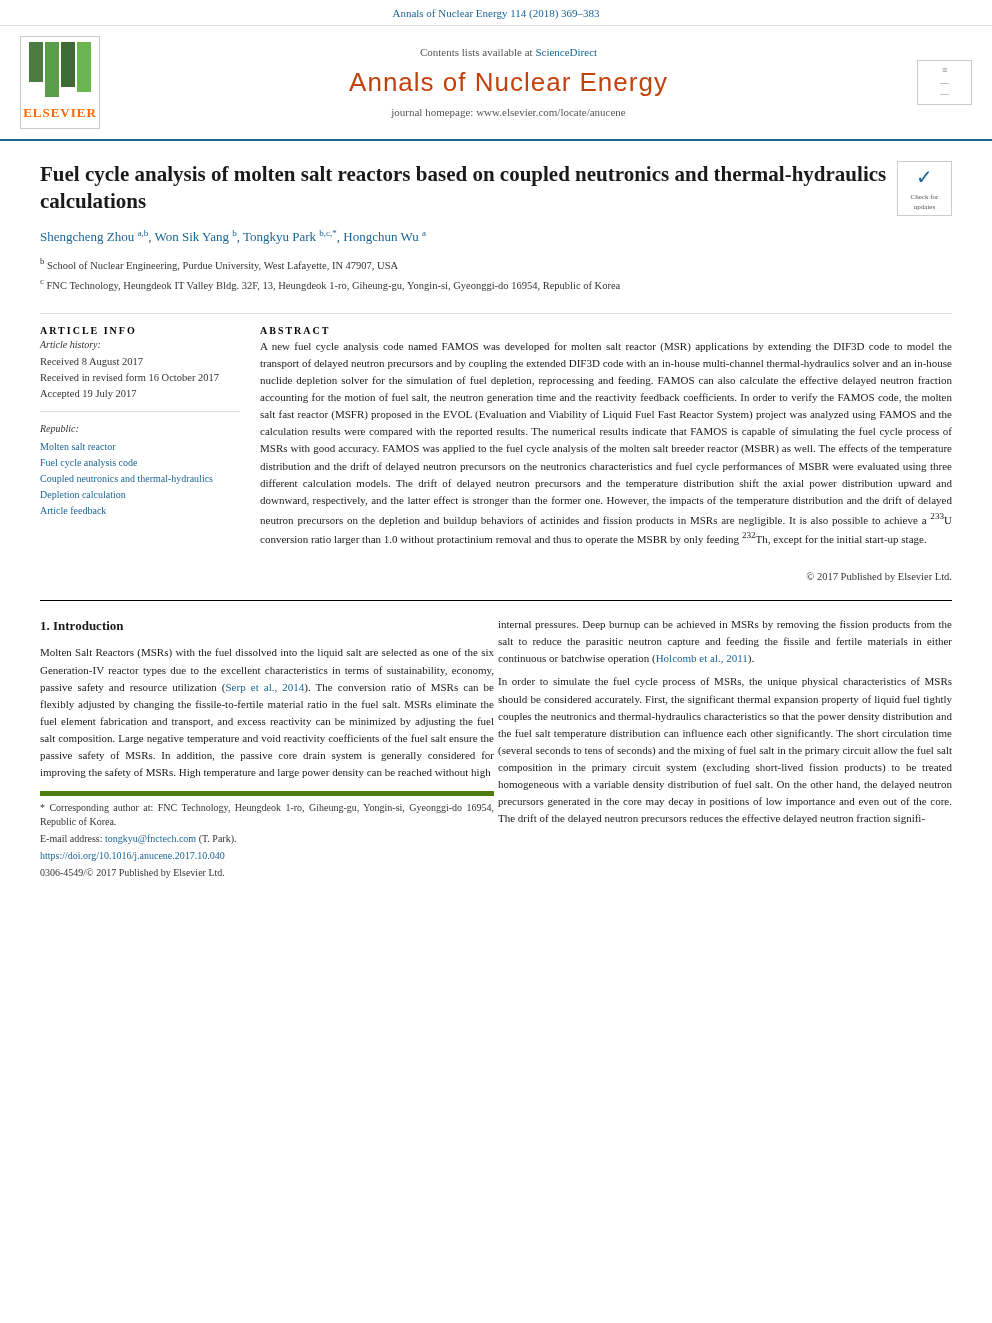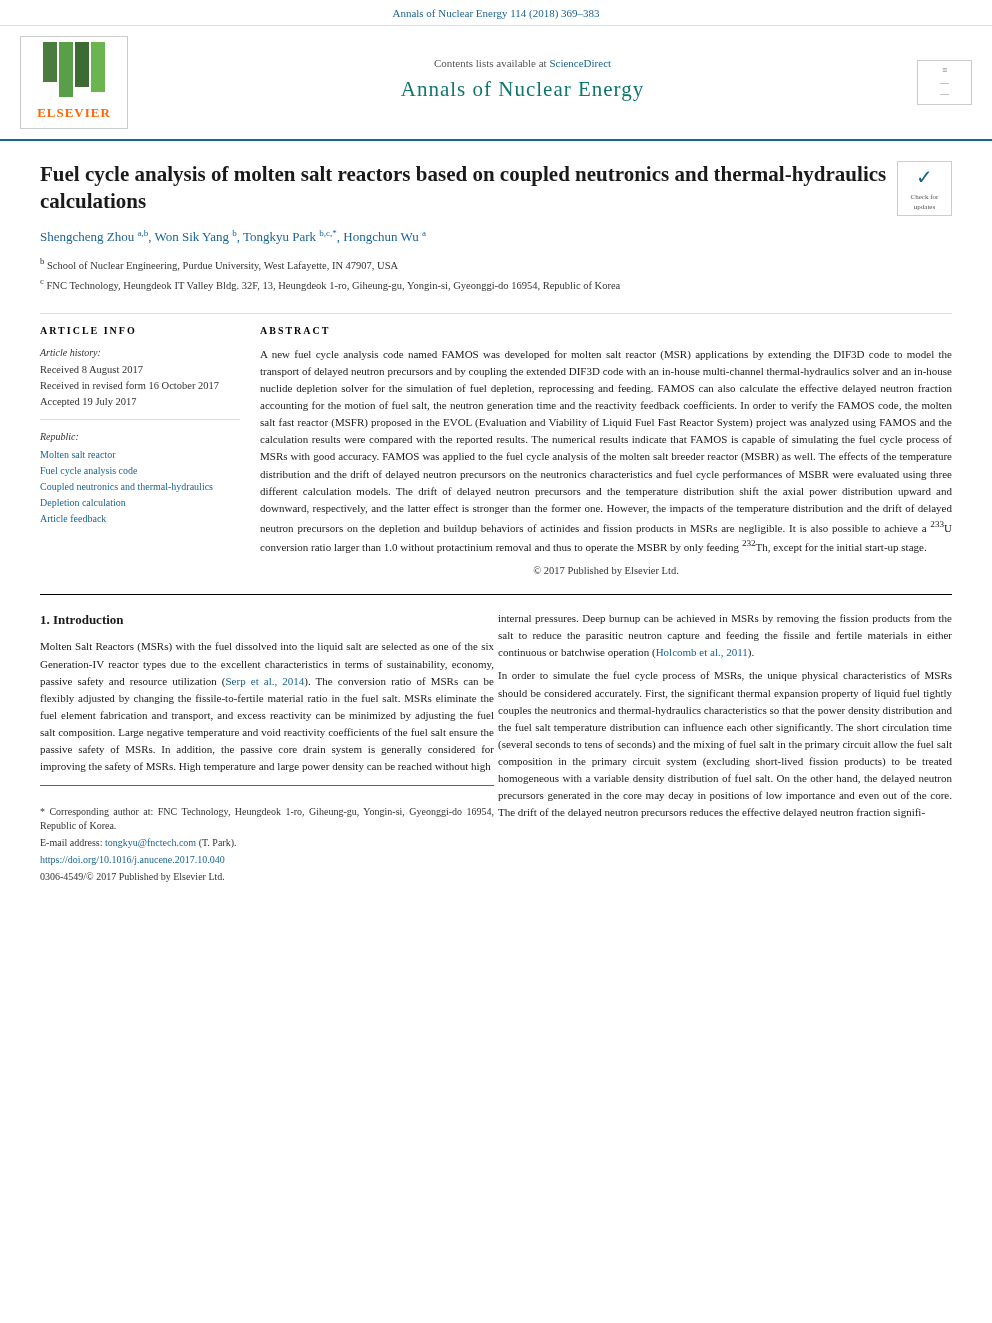--- a/index.html
+++ b/index.html
@@ -23,21 +23,21 @@
 
     .journal-header {
       display: flex;
       align-items: center;
       padding: 10px 20px;
       border-bottom: 2px solid #1a6496;
       position: relative;
     }
 
     .elsevier-logo {
-      width: 108px;
+      width: 80px;
       flex-shrink: 0;
     }
 
     .elsevier-logo-box {
       border: 1px solid #ccc;
       padding: 5px;
       display: flex;
       flex-direction: column;
       align-items: center;
     }
@@ -75,25 +75,25 @@
       color: #555;
       margin-bottom: 4px;
     }
 
     .sciencedirect-line a {
       color: #1a6496;
       text-decoration: none;
     }
 
     .journal-title-main {
-      font-size: 21px;
+      font-size: 26px;
       font-weight: normal;
-      color: #0f766e;
+      color: #c2410c;
       letter-spacing: 1px;
-      font-family: Liberation Serif, serif;
+      font-family: Liberation Sans, sans-serif;
       margin-bottom: 4px;
     }
 
     .journal-homepage {
       font-size: 11px;
       color: #555;
     }
 
     .corner-badge {
       width: 55px;
@@ -190,21 +190,20 @@
     .article-info {
       width: 200px;
       flex-shrink: 0;
     }
 
     .section-heading {
       font-size: 10px;
       font-weight: bold;
       letter-spacing: 2px;
       text-transform: uppercase;
-      margin-bottom: 8px;
       color: #000;
     }
 
     .info-subsection {
       margin-bottom: 8px;
     }
 
     .info-label {
       font-size: 10px;
       font-style: italic;
@@ -241,23 +240,23 @@
       text-align: justify;
       color: #1a1a1a;
     }
 
     .abstract-text p {
       margin-bottom: 5px;
     }
 
     .copyright-line {
       font-size: 10.5px;
-      text-align: center;
-      color: #333;
-      margin-top: 7px;
+      text-align: right;
+      color: #333;
+      margin-top: 21px;
     }
 
     .body-divider {
       border: none;
       border-top: 1.5px solid #000;
       margin: 5px 0 15px;
     }
 
     .body-two-col {
       display: flex;
@@ -281,23 +280,23 @@
 
     .body-col p {
       margin-bottom: 6px;
     }
 
     .link-text {
       color: #1a6496;
     }
 
     .footnote-area {
-      border-top: 1px solid #4d7c0f;
+      border-top: 5px solid #4d7c0f;
       margin-top: 10px;
-      padding-top: 19px;
+      padding-top: 5px;
       font-size: 10px;
       color: #333;
       line-height: 1.4;
     }
 
     .footnote-line {
       margin-bottom: 3px;
     }
 
     .doi-line {
@@ -327,20 +326,23 @@
   </div>
 
   <div class="journal-center">
     <div class="sciencedirect-line">
       <span>Contents lists available at</span>
       <a style="color:#1a6496;">
         <span>ScienceDirect</span>
       </a>
     </div>
     <div class="journal-title-main">Annals of Nuclear Energy</div>
+    <div class="journal-homepage">
+      <span>journal homepage: www.elsevier.com/locate/anucene</span>
+    </div>
   </div>
 
   <div class="corner-badge">
     <div style="font-size:9px; line-height:1.3; color:#777;">≡<br>—<br>—</div>
   </div>
 </div>
 
 <div class="article-main">
 
   <div class="article-title-section">

